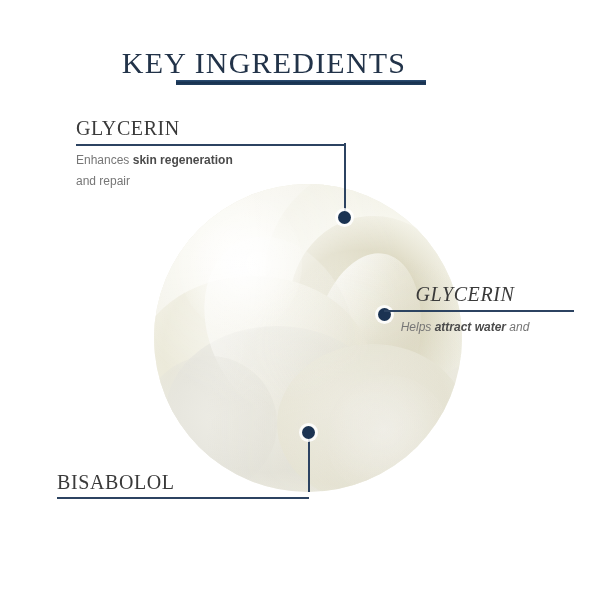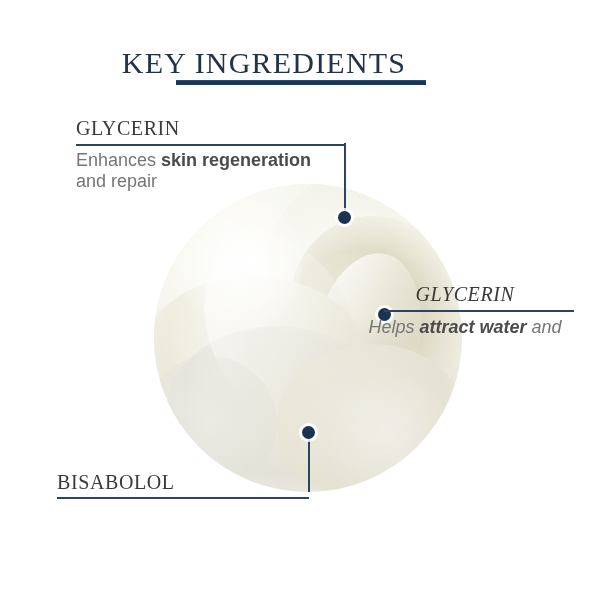--- a/index.html
+++ b/index.html
@@ -122,21 +122,21 @@
     font-family: "Liberation Serif", serif;
     font-size: 20px;
     letter-spacing: 0.6px;
     color: #3a3a3a;
     font-weight: 400;
     line-height: 24px;
     display: block;
     white-space: nowrap;
   }
   .callout-body {
-    font-size: 18px;
+    font-size: 12px;
     line-height: 21px;
     color: #767676;
   }
   .callout-body .b {
     font-weight: bold;
     color: #4b4b4b;
   }
   .callout-line {
     display: block;
     white-space: nowrap;

